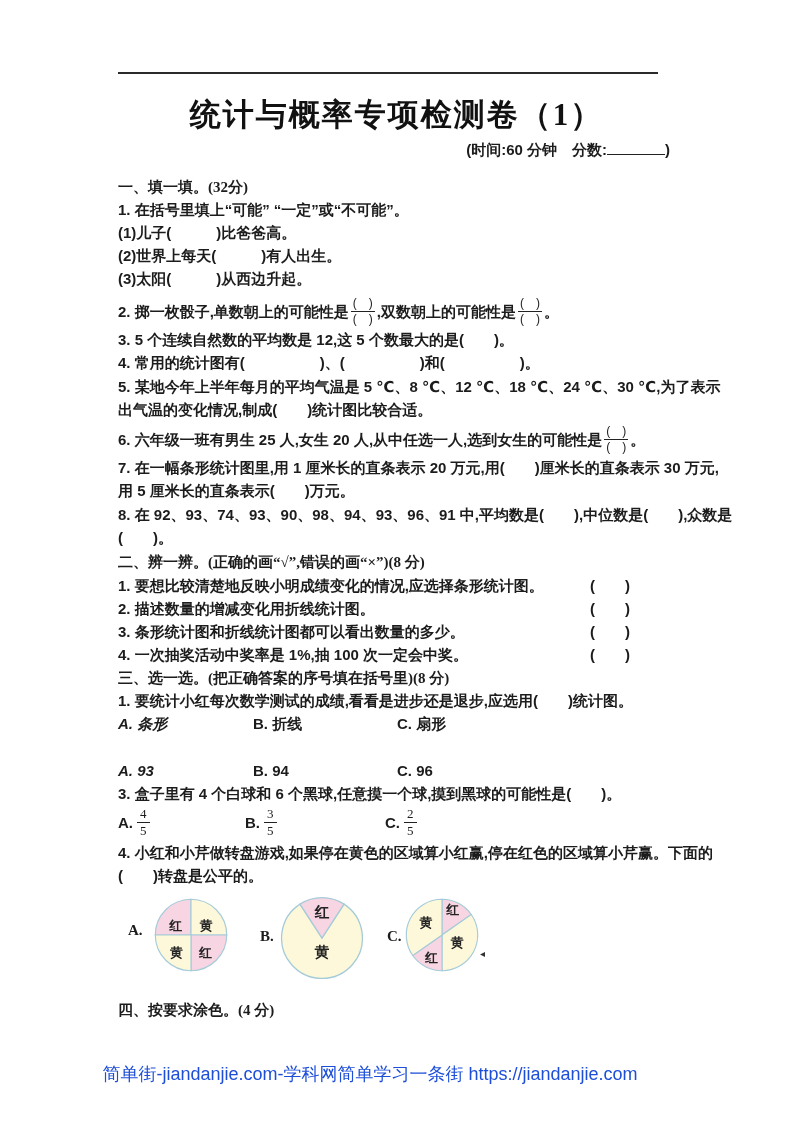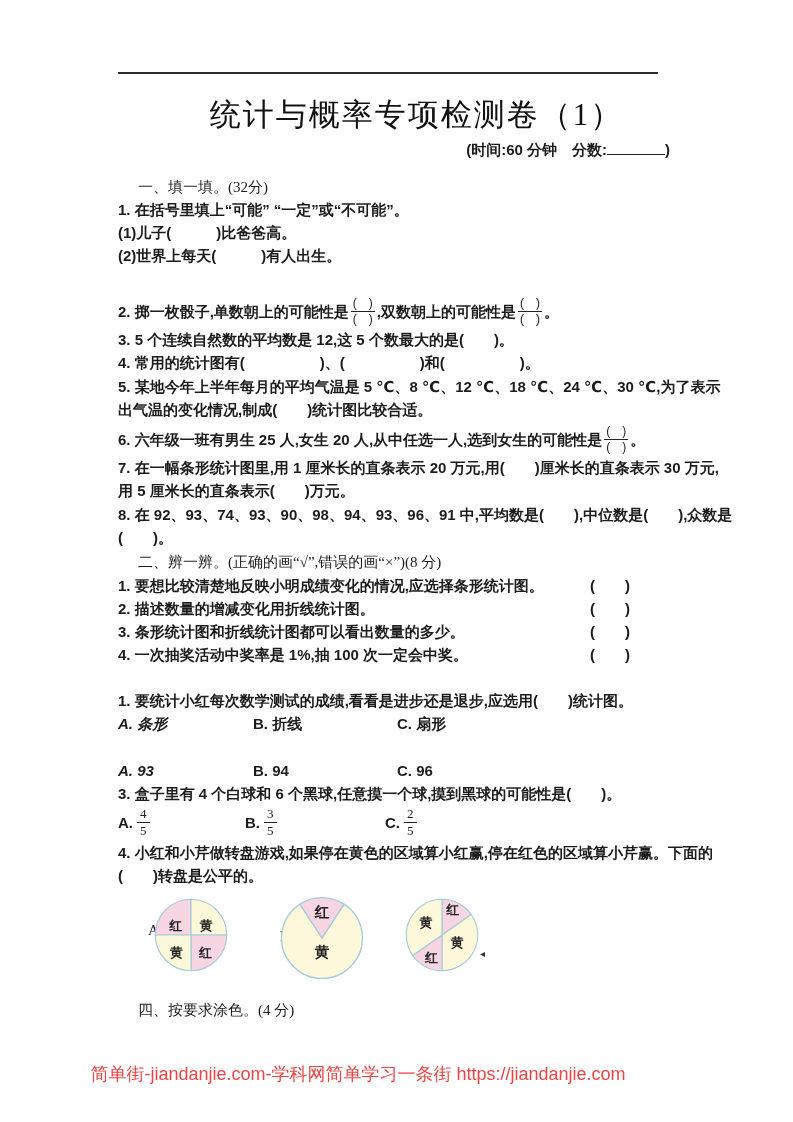--- a/index.html
+++ b/index.html
@@ -1,19 +1,19 @@
 <!DOCTYPE html>
 <html><head>
 <meta charset="utf-8">
 <style>
   html,body{margin:0;padding:0;background:#ffffff;}
   .page{position:relative;width:793px;height:1122px;background:#ffffff;overflow:hidden;
         font-family:"Liberation Sans","DejaVu Sans",sans-serif;color:#1c1c1c;}
   .top-rule{position:absolute;top:72px;left:118px;width:540px;height:2px;background:#2b2b2b;}
-  .serif{font-family:"Liberation Serif","DejaVu Serif",serif;font-weight:400;margin-left:20px;}
+  .serif{font-family:"Liberation Serif","DejaVu Serif",serif;font-weight:700;}
   .q{font-weight:600;}
   .title{position:absolute;top:94px;left:118px;width:557px;text-align:center;
          font-size:31px;letter-spacing:2px;color:#111;}
   .meta{position:absolute;top:141px;left:118px;width:552px;text-align:right;font-size:15px;}
   .score-blank{display:inline-block;width:58px;border-bottom:1px solid #222;height:13px;vertical-align:baseline;}
   .line{position:absolute;left:118px;font-size:15px;line-height:20px;white-space:nowrap;}
   .row2{position:absolute;left:118px;width:512px;display:flex;justify-content:space-between;
         font-size:15px;line-height:20px;white-space:nowrap;}
   .optA{display:inline-block;width:135px;font-style:italic;}
   .optB{display:inline-block;width:144px;}
@@ -27,38 +27,39 @@
          font-weight:400;line-height:1.2;margin:0 0 4px 4px;font-family:"Liberation Serif",serif;}
   .ofrac .num{display:block;border-bottom:1px solid #222;padding:0 3px;}
   .ofrac .den{display:block;}
   .spinner{position:absolute;}
   .spinner path.pink{fill:#f7d5e2;stroke:#a5cbd9;stroke-width:1.5;}
   .spinner path.yellow{fill:#fcf8d9;stroke:#a5cbd9;stroke-width:1.5;}
   .spinner text{font-size:17px;font-weight:700;fill:#222;text-anchor:middle;
                 font-family:"Liberation Sans","DejaVu Sans",sans-serif;}
   .spinner-label{position:absolute;font-size:15px;}
   .cursor{position:absolute;font-size:10px;color:#333;}
-  .footer{position:absolute;top:1062px;left:0;width:716px;text-align:center;
-          font-size:18px;color:#ef4444;font-weight:400;}
+  .footer{position:absolute;top:1062px;left:12px;width:716px;text-align:center;
+          font-size:18px;color:#1d4ed8;font-weight:400;}
 </style>
 </head>
 <body>
 
 <div class="page">
 
   <div class="top-rule"></div>
 
   <div class="title serif">统计与概率专项检测卷（1）</div>
 
   <div class="meta q"><span>(时间:60 分钟　分数:</span><span class="score-blank"></span><span>)</span></div>
 
   <div class="line serif" style="top:177px">一、填一填。(32分)</div>
   <div class="line q" style="top:200px">1. 在括号里填上“可能” “一定”或“不可能”。</div>
   <div class="line q" style="top:223px">(1)儿子(　　　)比爸爸高。</div>
   <div class="line q" style="top:246px">(2)世界上每天(　　　)有人出生。</div>
+  <div class="line q" style="top:269px">(3)太阳(　　　)从西边升起。</div>
 
   <div class="line q" style="top:296px"><span>2. 掷一枚骰子,单数朝上的可能性是</span><span class="bfrac"><span class="num">(　)</span><span class="den">(　)</span></span><span>,双数朝上的可能性是</span><span class="bfrac"><span class="num">(　)</span><span class="den">(　)</span></span><span>。</span></div>
 
   <div class="line q" style="top:330px">3.  5 个连续自然数的平均数是 12,这 5 个数最大的是(　　)。</div>
   <div class="line q" style="top:353px">4. 常用的统计图有(　　　　　)、(　　　　　)和(　　　　　)。</div>
   <div class="line q" style="top:377px">5. 某地今年上半年每月的平均气温是 5 ℃、8 ℃、12 ℃、18 ℃、24 ℃、30 ℃,为了表示</div>
   <div class="line q" style="top:400px">出气温的变化情况,制成(　　)统计图比较合适。</div>
 
   <div class="line q" style="top:424px"><span>6. 六年级一班有男生 25 人,女生 20 人,从中任选一人,选到女生的可能性是</span><span class="bfrac"><span class="num">(　)</span><span class="den">(　)</span></span><span>。</span></div>
 
@@ -78,20 +79,21 @@
     </div>
   <div class="row2 q" style="top:622px">
       <span>3. 条形统计图和折线统计图都可以看出数量的多少。</span>
       <span>(　　)</span>
     </div>
   <div class="row2 q" style="top:645px">
       <span>4. 一次抽奖活动中奖率是 1%,抽 100 次一定会中奖。</span>
       <span>(　　)</span>
     </div>
 
+  <div class="line serif" style="top:668px">三、选一选。(把正确答案的序号填在括号里)(8 分)</div>
   <div class="line q" style="top:691px">1. 要统计小红每次数学测试的成绩,看看是进步还是退步,应选用(　　)统计图。</div>
   <div class="line q" style="top:714px"><span class="optA">A. 条形</span><span class="optB">B. 折线</span><span>C. 扇形</span></div>
   <div class="line q" style="top:761px"><span class="optA">A.  93</span><span class="optB">B.  94</span><span>C.  96</span></div>
   <div class="line q" style="top:784px">3. 盒子里有 4 个白球和 6 个黑球,任意摸一个球,摸到黑球的可能性是(　　)。</div>
 
   <div class="line q" style="top:806px"><span class="foptA"><span>A.</span><span class="ofrac"><span class="num">4</span><span class="den">5</span></span></span><span class="foptB"><span>B.</span><span class="ofrac"><span class="num">3</span><span class="den">5</span></span></span><span><span>C.</span><span class="ofrac"><span class="num">2</span><span class="den">5</span></span></span></div>
 
   <div class="line q" style="top:843px">4. 小红和小芹做转盘游戏,如果停在黄色的区域算小红赢,停在红色的区域算小芹赢。下面的</div>
   <div class="line q" style="top:866px">(　　)转盘是公平的。</div>
 

